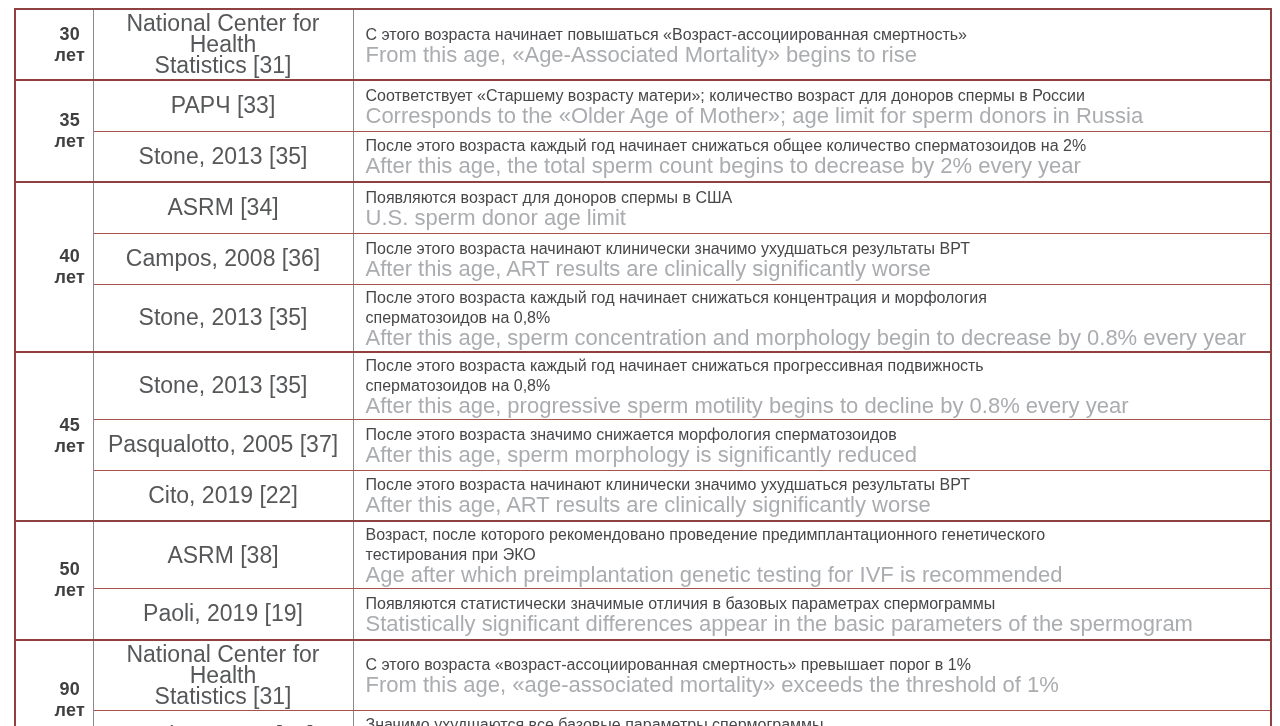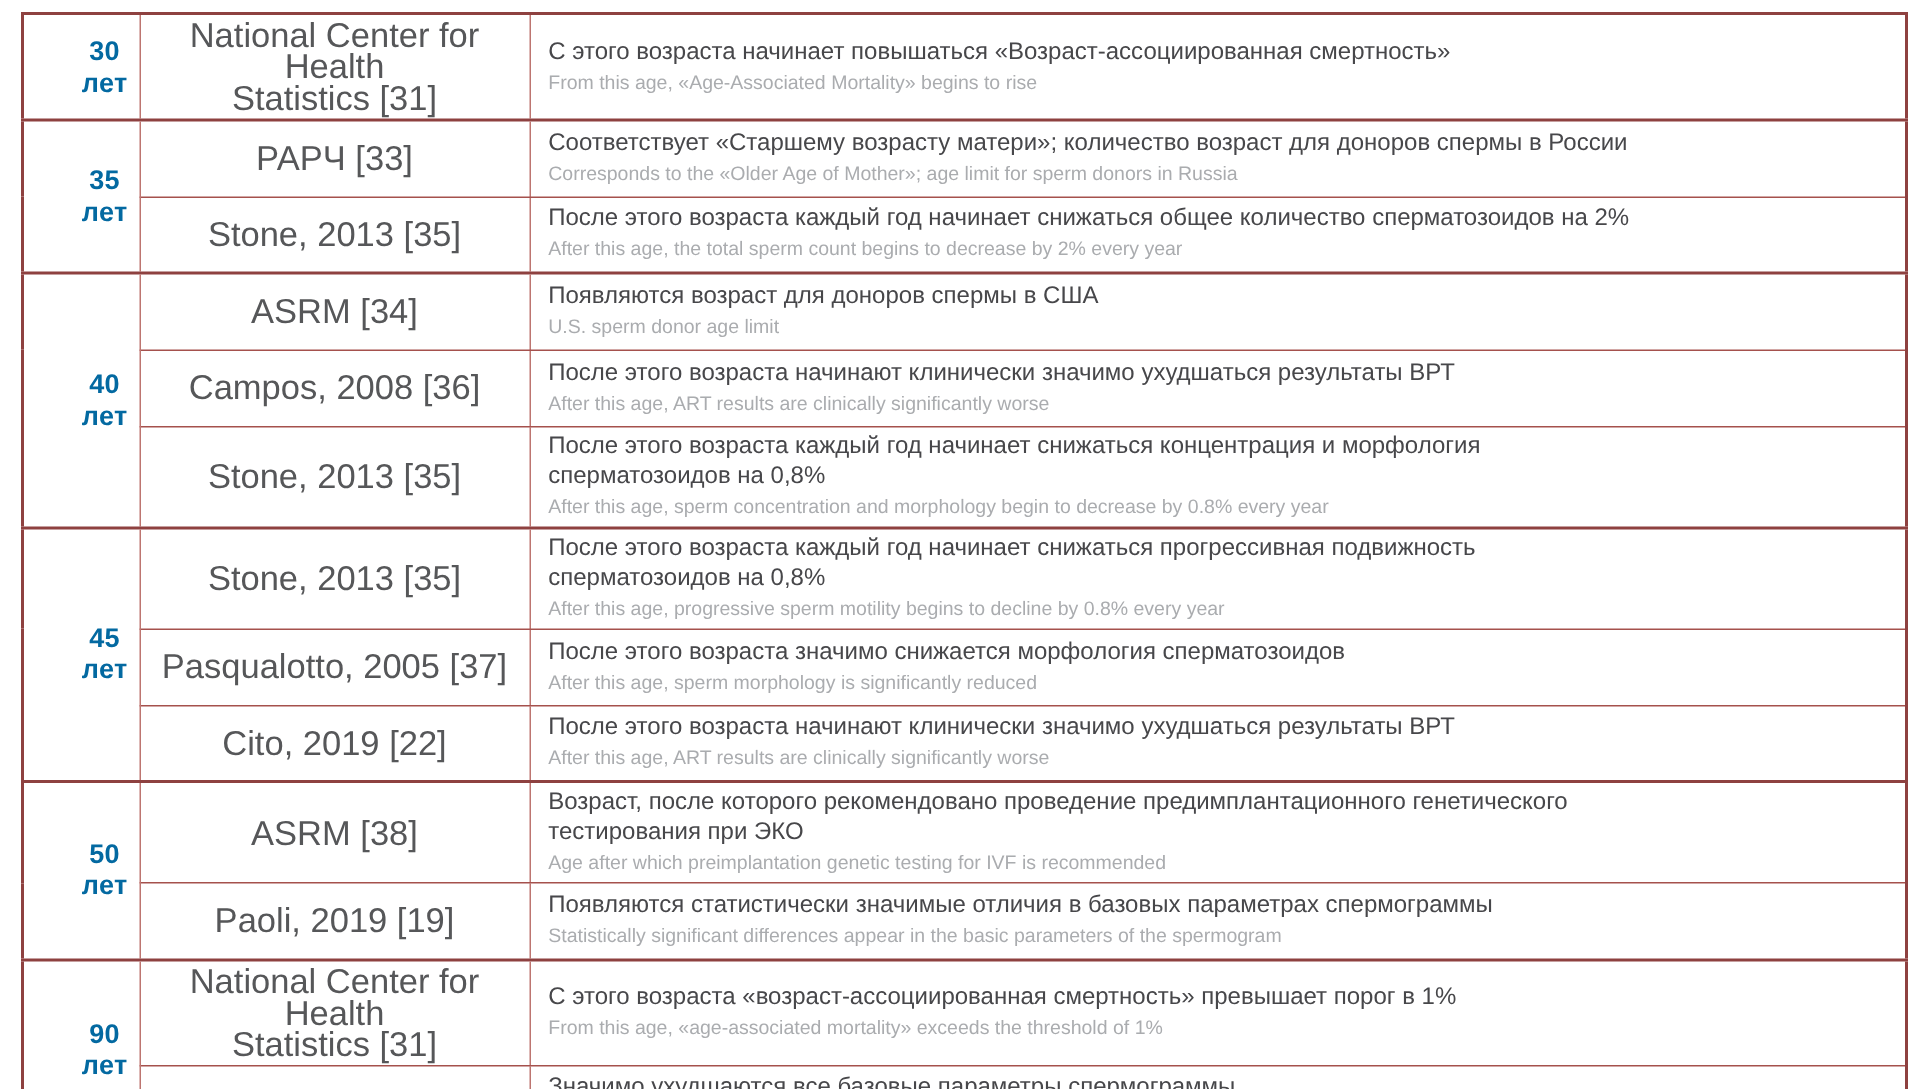--- a/index.html
+++ b/index.html
@@ -34,42 +34,42 @@
     overflow: hidden;
   }
   tr.sec-start > td { border-top: 2px solid #8e4140; }
 
   tr.h2 { height: 51px; }
   tr.h3 { height: 67px; }
 
   td.age {
     font-weight: bold;
     font-size: 18px;
-    color: #0369a1;
+    color: #404040;
     text-align: center;
     letter-spacing: 0.2px;
     padding-left: 32px;
   }
   td.src {
     font-size: 23px;
     color: #565759;
     text-align: center;
     line-height: 21px;
     padding: 3px 8px;
     white-space: pre-line;
   }
   td.desc { padding: 3px 12px; }
   .ru {
     font-size: 16px;
     color: #47474a;
     line-height: 20px;
     white-space: pre-line;
   }
   .en {
-    font-size: 13px;
+    font-size: 22px;
     color: #aaacaf;
     line-height: 20px;
     white-space: pre-line;
   }
 </style>
 </head>
 <body>
 
 <div class="wrap">
   <table class="ref-table">

